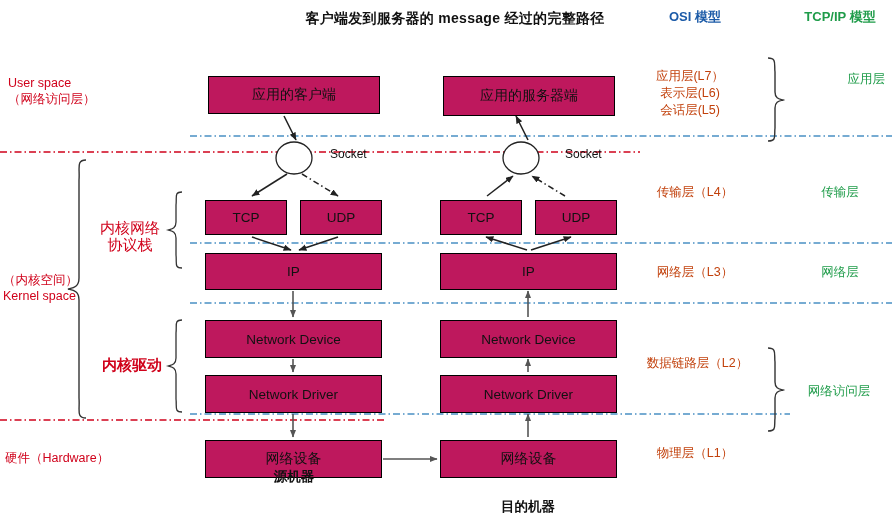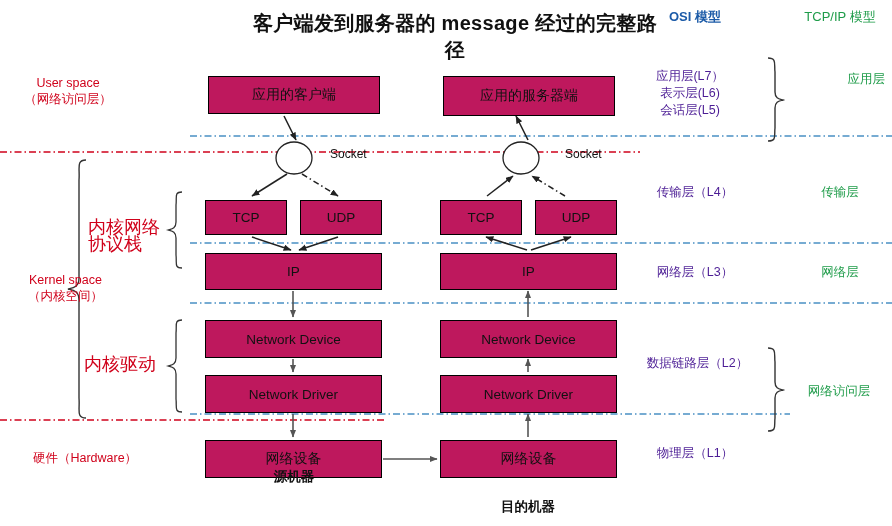--- a/index.html
+++ b/index.html
@@ -3,37 +3,37 @@
 <meta charset="utf-8">
 <style>
   html,body{margin:0;padding:0;background:#ffffff;}
   body{width:892px;height:526px;position:relative;overflow:hidden;
        font-family:"Liberation Sans","DejaVu Sans",sans-serif;color:#1a1a1a;}
 
   .abs{position:absolute;}
 
   
   #diagram-title{left:245px;top:10px;width:420px;text-align:center;
-      font-size:20px;font-weight:bold;color:#111;letter-spacing:.3px;}
+      font-size:14px;font-weight:bold;color:#111;letter-spacing:.3px;}
   #osi-header{left:640px;top:8px;width:110px;text-align:center;
       font-size:13px;font-weight:bold;color:#1c5ba8;}
   #tcpip-header{left:790px;top:8px;width:100px;text-align:center;
-      font-size:13px;font-weight:normal;color:#1f9c4a;}
-
-  
-  .redlabel{color:#d0021b;font-size:12.5px;line-height:16px;text-align:center;}
+      font-size:13px;font-weight:bold;color:#1f9c4a;}
+
+  
+  .redlabel{color:#d0021b;font-size:12.5px;line-height:16px;text-align:left;}
   #user-space-label{left:8px;top:75px;width:120px;}
   #kernel-space-label{left:3px;top:272px;width:125px;}
   #hardware-label{left:5px;top:450px;width:160px;}
-  .red-mid{color:#d0021b;font-size:18px;line-height:17px;text-align:left;}
+  .red-mid{color:#d0021b;font-size:15px;line-height:17px;text-align:center;}
   #kernel-stack-label{left:88px;top:219px;width:84px;}
-  #kernel-driver-label{left:84px;top:356px;width:80px;}
-
-  
-  .osi{color:#4c1d95;font-size:12.5px;line-height:17px;text-align:center;}
+  #kernel-driver-label{left:92px;top:356px;width:80px;font-weight:bold;}
+
+  
+  .osi{color:#c2410c;font-size:12.5px;line-height:17px;text-align:center;}
   .tcpip{color:#1f9c4a;font-size:12.5px;line-height:17px;text-align:center;}
   #osi-app{left:625px;top:68px;width:130px;}
   #osi-transport{left:630px;top:184px;width:130px;}
   #osi-network{left:630px;top:264px;width:130px;}
   #osi-datalink{left:625px;top:355px;width:145px;}
   #osi-physical{left:630px;top:445px;width:130px;}
   #tcpip-app{left:795px;top:71px;width:90px;text-align:right;}
   #tcpip-transport{left:795px;top:184px;width:90px;}
   #tcpip-network{left:795px;top:264px;width:90px;}
   #tcpip-netaccess{left:788px;top:383px;width:102px;}
@@ -148,22 +148,22 @@
 
 <div class="abs" id="diagram-title">客户端发到服务器的  message  经过的完整路径</div>
 <div class="abs" id="osi-header">OSI  模型</div>
 <div class="abs" id="tcpip-header">TCP/IP  模型</div>
 
 <div class="abs redlabel" id="user-space-label">
   <div>User space</div>
   <div>（网络访问层）</div>
 </div>
 <div class="abs redlabel" id="kernel-space-label">
+  <div>（内核空间）</div>
   <div>Kernel space</div>
-  <div>（内核空间）</div>
 </div>
 <div class="abs redlabel" id="hardware-label">硬件（Hardware）</div>
 <div class="abs red-mid" id="kernel-stack-label">
   <div>内核网络</div>
   <div>协议栈</div>
 </div>
 <div class="abs red-mid" id="kernel-driver-label">内核驱动</div>
 
 <div class="abs osi" id="osi-app">
   <div>应用层(L7）</div>

